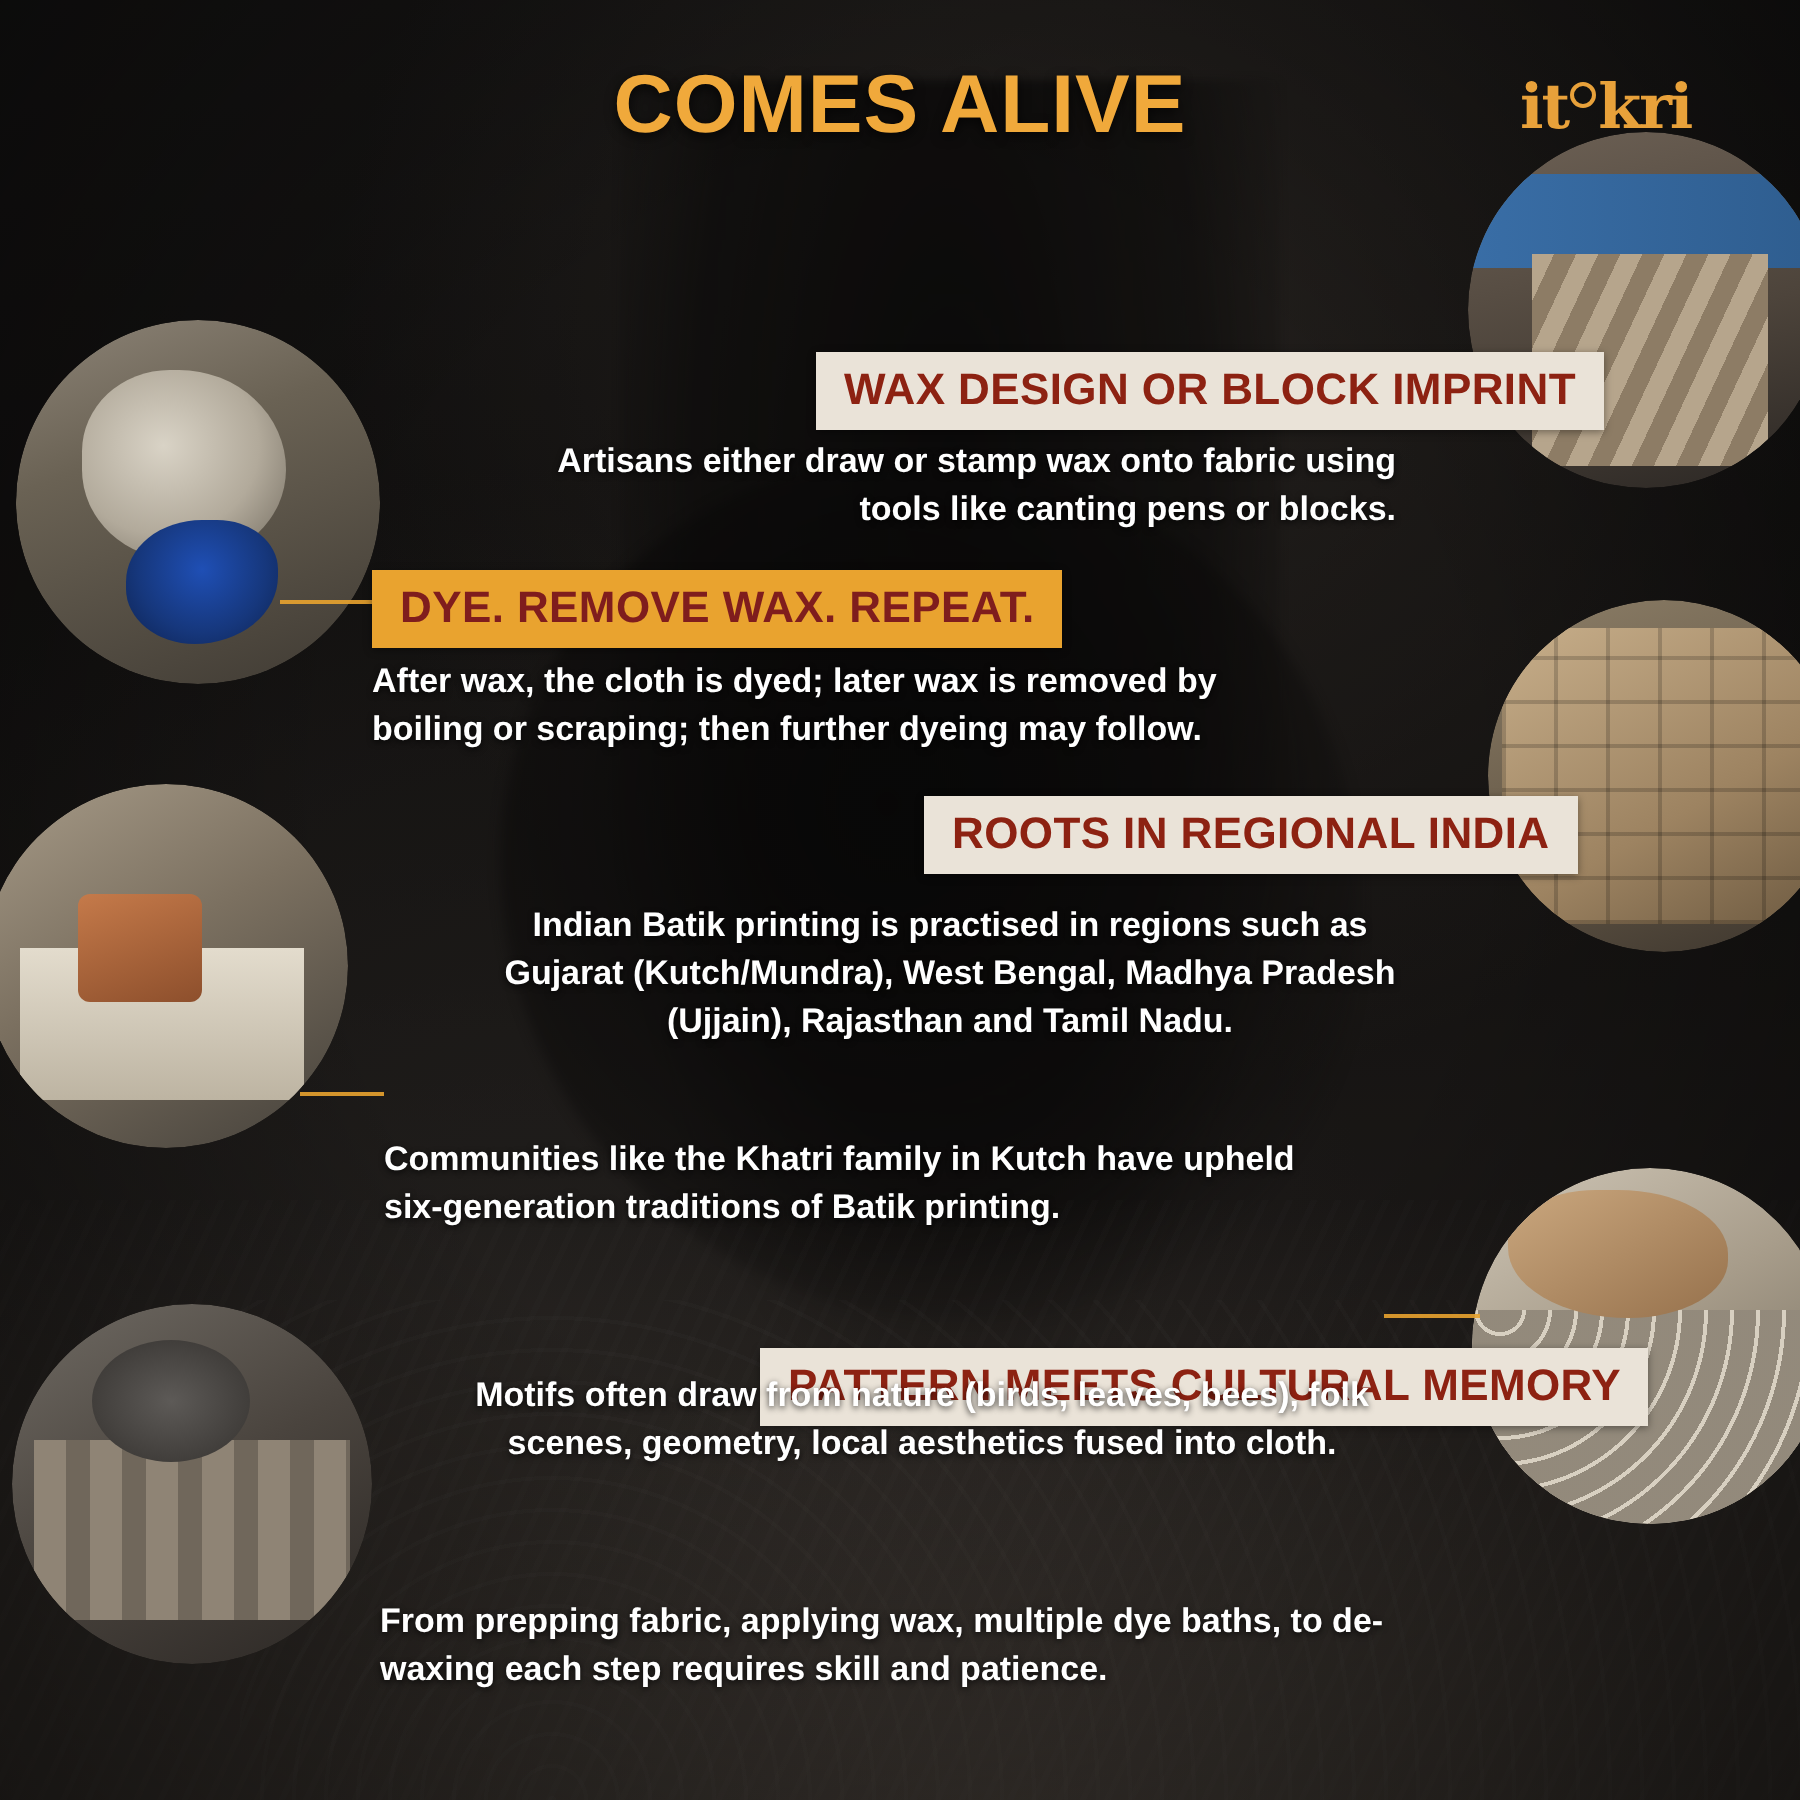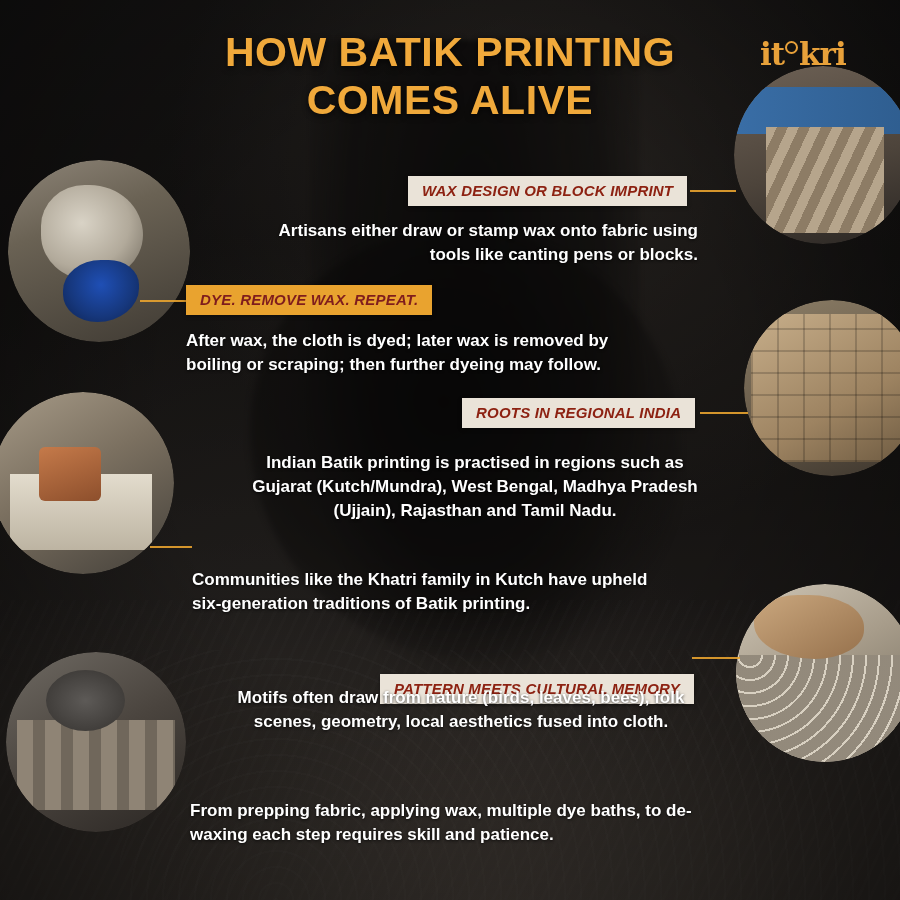--- a/index.html
+++ b/index.html
@@ -212,23 +212,22 @@
   .p6 .inner::after {
     content:""; position:absolute; left:10%; top:6%; width:62%; height:36%;
     background: linear-gradient(150deg,#caa77e 0%, #96714c 100%);
     border-radius: 40% 50% 45% 55%;
   }
 
   
   .banner {
     position: absolute;
     color: #8a1c10;
-    font-size: 15px;
+    font-size: 22px;
     font-weight: 700;
-    font-style: italic;
     letter-spacing: 0.2px;
     padding: 6px 14px 7px 14px;
     white-space: nowrap;
     box-shadow: 0 1px 4px rgba(0,0,0,0.4);
   }
   .banner.light { background: #eae3d8; color: #8d2212; }
   .banner.gold  { background: #e9a32f; color: #7f1d1d; }
 
   
   .para {
@@ -258,21 +257,20 @@
 
   <div class="bg"></div>
   <div class="bg-figure"></div>
   <div class="bg-shoulder"></div>
   <div class="bg-table"></div>
   <div class="bg-cloth"></div>
   <div class="bg-vignette"></div>
   <div class="bg-dim"></div>
 
   <div class="title">
-    <div>HOW BATIK PRINTING</div>
     <div>COMES ALIVE</div>
   </div>
 
   <div class="logo">
     <span>it</span>
       <span class="dot"></span>
       <span>kri</span>
   </div>
 
   <div class="photo p1" style="left:8px; top:160px; width:182px; height:182px;">

